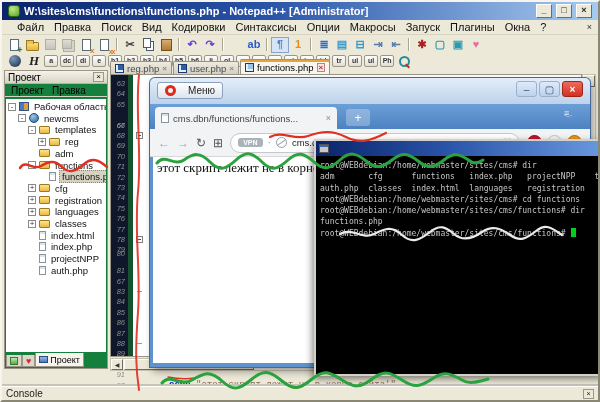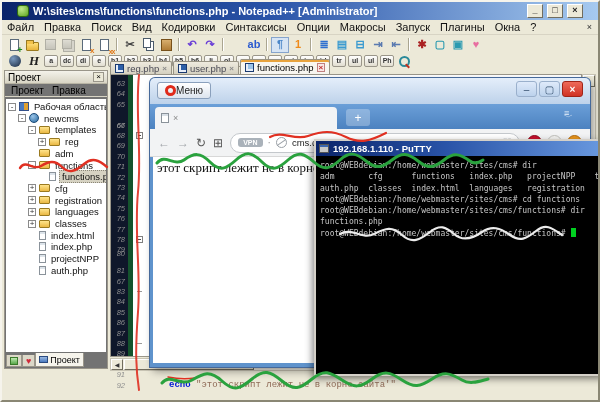--- a/index.html
+++ b/index.html
@@ -3,26 +3,26 @@
 <meta charset="utf-8">
 <style>
   html,body{margin:0;padding:0;background:#777;}
   *{box-sizing:border-box;}
   .screen{position:relative;width:600px;height:402px;background:#ece9d8;
     font-family:"Liberation Sans",sans-serif;overflow:hidden;
     border:2px solid;border-color:#f6f4ec #8a8774 #8a8774 #f6f4ec;}
   
   .titlebar{position:absolute;left:0;top:0;right:0;height:18px;
     background:linear-gradient(90deg,#0a246a,#2a54a8 45%,#a6caf0);
-    display:flex;align-items:center;padding:0 15px;gap:4px;}
+    display:flex;align-items:center;padding:0 6px;gap:4px;}
   .np-icon{width:12px;height:12px;border-radius:3px;background:radial-gradient(circle at 35% 30%,#bfe98a,#5da522);border:1px solid #2e6b10;flex:none;}
   .title-text{color:#fff;font-size:11px;font-weight:bold;white-space:nowrap;overflow:hidden;flex:1;}
   .winbtn{width:16px;height:14px;background:#ece9d8;border:1px solid;border-color:#fff #716d5e #716d5e #fff;
     font-size:9px;line-height:11px;text-align:center;color:#222;flex:none;font-weight:bold;}
-  .menubar{position:absolute;left:0;top:18px;right:0;height:15px;display:flex;align-items:center;font-size:11px;color:#111;padding-left:0;border-bottom:1px solid #d8d4c4;}
+  .menubar{position:absolute;left:0;top:18px;right:0;height:15px;display:flex;align-items:center;font-size:11px;color:#111;padding-left:10px;border-bottom:1px solid #d8d4c4;}
   .menu-item{padding:0 5px;}
   .menubar .mclose{margin-left:auto;margin-right:3px;font-size:9px;color:#333;padding:0 3px;}
   .toolbar1{position:absolute;left:0;top:34px;right:0;height:17px;display:flex;align-items:center;padding-left:3px;}
   .tb-icon{width:18px;height:16px;display:flex;align-items:center;justify-content:center;position:relative;flex:none;}
   .tb-icon.pressed{background:#d6e4f4;border:1px solid #86a4cc;}
   .tb-icon.disabled{opacity:.45;filter:grayscale(1);}
   .tb-glyph{font-size:11px;font-weight:bold;line-height:1;}
   .tb-sep{width:2px;height:13px;border-left:1px solid #aaa590;border-right:1px solid #fff;margin:0 3px;flex:none;}
   .ic-page{width:9px;height:12px;background:#fff;border:1px solid #5a6a7a;position:relative;}
   .ic-page.new:after{content:"+";position:absolute;right:-5px;bottom:-5px;color:#17871c;font-weight:bold;font-size:9px;}
@@ -36,21 +36,21 @@
   .ic-paste{width:11px;height:12px;background:linear-gradient(#d8ae6e,#b07c36);border:1px solid #77501a;}
   .toolbar2{position:absolute;left:0;top:51px;right:0;height:15px;display:flex;align-items:center;gap:2px;padding-left:4px;}
   .ball{width:12px;height:12px;border-radius:50%;background:radial-gradient(circle at 35% 30%,#7a9ac0,#16263c);flex:none;}
   .hbtn{font-family:"Liberation Serif",serif;font-style:italic;font-weight:bold;font-size:13px;color:#222;padding:0 3px;flex:none;}
   .tag-btn{min-width:14px;height:12px;background:linear-gradient(#fefefe,#e2ded0);border:1px solid #9a968a;border-radius:2px;
     font-size:7px;font-weight:bold;color:#333;display:flex;align-items:center;justify-content:center;padding:0 1px;flex:none;}
   .zoom-ic{width:12px;height:12px;position:relative;flex:none;margin-left:2px;}
   .zoom-ic:before{content:"";position:absolute;left:1px;top:1px;width:7px;height:7px;border:2px solid #2a8a9a;border-radius:50%;}
   .zoom-ic:after{content:"";position:absolute;right:0;bottom:0;width:5px;height:2px;background:#c03020;transform:rotate(45deg);}
   
-  .panel{position:absolute;left:2px;top:68px;width:104px;bottom:31px;background:#737373;border:1px solid #9a968a;}
+  .panel{position:absolute;left:2px;top:68px;width:104px;bottom:31px;background:#15803d;border:1px solid #9a968a;}
   .panel-title{height:13px;background:linear-gradient(#f4f2ea,#d8d4c4);border-bottom:1px solid #b8b4a4;display:flex;align-items:center;font-size:10px;padding:0 3px;}
   .panel-title .pclose{margin-left:auto;font-size:8px;border:1px solid #9a968a;background:#ece9d8;width:11px;height:10px;line-height:8px;text-align:center;}
   .panel-menu{height:13px;display:flex;gap:2px;font-size:10px;align-items:center;padding:0 3px;border-bottom:1px solid #d8d4c4;}
   .panel-menu span{padding:0 3px;}
   .tree{position:absolute;left:1px;right:1px;top:28px;bottom:16px;background:#fff;overflow:hidden;}
   .tree-row{position:absolute;height:11px;display:flex;align-items:center;gap:3px;font-size:9.5px;color:#111;white-space:nowrap;}
   .tgl{width:8px;height:8px;border:1px solid #8a8a8a;background:#fff;font-size:8px;line-height:6px;text-align:center;color:#333;flex:none;}
   .t-folder{width:11px;height:8px;background:linear-gradient(#ffe48c,#eab844);border:1px solid #9a7a20;border-radius:1px;flex:none;}
   .t-file{width:7px;height:9px;background:#fff;border:1px solid #8a929a;flex:none;box-shadow:inset 0 2px 0 #dde4ea;}
   .t-ws{width:10px;height:9px;background:linear-gradient(90deg,#4a7ac0 50%,#e0a030 50%);border:1px solid #33508a;flex:none;}
@@ -88,21 +88,21 @@
   .hscroll{position:absolute;left:108px;right:16px;bottom:29px;height:13px;background:#f2efe4;border:1px solid #c8c4b4;}
   .harrow{position:absolute;top:0;width:12px;height:11px;background:#ece9d8;border:1px solid;border-color:#fff #716d5e #716d5e #fff;font-size:6px;text-align:center;line-height:10px;color:#333;}
   .hthumb{position:absolute;left:13px;top:0;width:130px;height:11px;background:#ece9d8;border:1px solid;border-color:#fff #716d5e #716d5e #fff;}
   .console-bar{position:absolute;left:0;right:0;bottom:0;height:14px;background:#ece9d8;border-top:1px solid #fff;box-shadow:0 -2px 0 #c8c4b4;display:flex;align-items:center;font-size:10px;color:#222;padding:0 4px;}
   .console-bar .cclose{margin-left:auto;width:11px;height:10px;border:1px solid #9a968a;background:#ece9d8;font-size:7px;line-height:8px;text-align:center;}
   
   .opera{position:absolute;left:148px;top:76px;width:440px;height:289px;background:#5f93cc;border-radius:5px 5px 0 0;
     box-shadow:0 0 0 1px #46699a,3px 4px 8px rgba(0,0,0,.4);z-index:5;}
   .op-top{height:26px;border-radius:5px 5px 0 0;background:linear-gradient(#e4eefa,#bdd2ea);position:relative;}
   .op-menu-btn{position:absolute;left:7px;top:4px;height:17px;background:linear-gradient(#fff,#dce4ee);border:1px solid #8aa0bc;border-radius:3px;
-    display:flex;align-items:center;gap:0;padding:0 7px;font-size:10px;color:#222;}
+    display:flex;align-items:center;gap:12px;padding:0 7px;font-size:10px;color:#222;}
   .op-logo{width:11px;height:11px;border-radius:50%;border:3px solid #e02a1a;flex:none;}
   .op-ctl{position:absolute;top:3px;right:7px;display:flex;gap:2px;}
   .op-ctl .b{width:21px;height:16px;border-radius:3px;display:flex;align-items:center;justify-content:center;font-size:10px;color:#35506e;background:linear-gradient(#dfeafa,#bcd2ec);border:1px solid #9ab0cc;}
   .op-ctl .b.close{background:linear-gradient(#ee6a5a,#d03224);color:#fff;border-color:#a02418;font-weight:bold;}
   .op-tabstrip{height:25px;background:linear-gradient(#6b9fd8,#4c82c0);background:linear-gradient(#6b9fd8,#4c82c0);position:relative;}
   .op-tab{position:absolute;left:5px;top:3px;height:22px;width:182px;background:#f2f3f5;border-radius:4px 4px 0 0;
     display:flex;align-items:center;gap:4px;padding:0 6px;font-size:9.5px;color:#444;}
   .op-fav{width:8px;height:10px;background:#fff;border:1px solid #8a929a;box-shadow:inset 0 2px 0 #d8dfe6;flex:none;}
   .op-tab .tx{flex:1;white-space:nowrap;overflow:hidden;}
   .op-tab .x{color:#8a8a8a;font-size:9px;}
@@ -443,36 +443,41 @@
   <div class="vscroll">
     <div class="varrow" style="top:0">▲</div>
     <div class="varrow" style="bottom:0">▼</div>
   </div>
   <div class="hscroll">
     <div class="harrow" style="left:0">◀</div>
     <div class="hthumb"></div>
     <div class="harrow" style="right:0">▶</div>
   </div>
 
+  <div class="console-bar">
+    <span>Console</span>
+    <span class="cclose">×</span>
+  </div>
 
   <div class="opera">
     <div class="op-top">
       <div class="op-menu-btn">
         <span class="op-logo"></span>
         <span>Меню</span>
       </div>
       <div class="op-ctl">
         <div class="b">–</div>
         <div class="b">▢</div>
         <div class="b close">×</div>
       </div>
     </div>
     <div class="op-tabstrip">
       <div class="op-tab">
         <span class="op-fav"></span>
+        <span class="tx">cms.dbn/functions/functions...</span>
         <span class="x">×</span>
       </div>
       <div class="op-newtab">+</div>
       <div class="op-tabmenu">≡<br>﹀</div>
     </div>
     <div class="op-addr">
       <span class="nav-g">←</span>
       <span class="nav-g">→</span>
       <span class="nav-g dark">↻</span>
       <span class="nav-g dark">⊞</span>
@@ -490,21 +495,20 @@
         </span>
     </div>
     <div class="op-content">
       <div class="op-text">этот скрипт лежит не в корне сайта'</div>
     </div>
   </div>
 
   <div class="putty">
     <div class="pt-title">
       <span class="pt-icon"></span>
-      <span class="tx">192.168.1.110 - PuTTY</span>
     </div>
     <div class="term" id="term">
         <div>root@WEBdebian:/home/webmaster/sites/cms# dir</div>
         <div>adm       cfg      functions   index.php   projectNPP    templ</div>
         <div>auth.php  classes  index.html  languages   registration</div>
         <div>root@WEBdebian:/home/webmaster/sites/cms# cd functions</div>
         <div>root@WEBdebian:/home/webmaster/sites/cms/functions# dir</div>
         <div>functions.php</div>
         <div>root@WEBdebian:/home/webmaster/sites/cms/functions# <span class="cursor"></span></div>
       </div>

